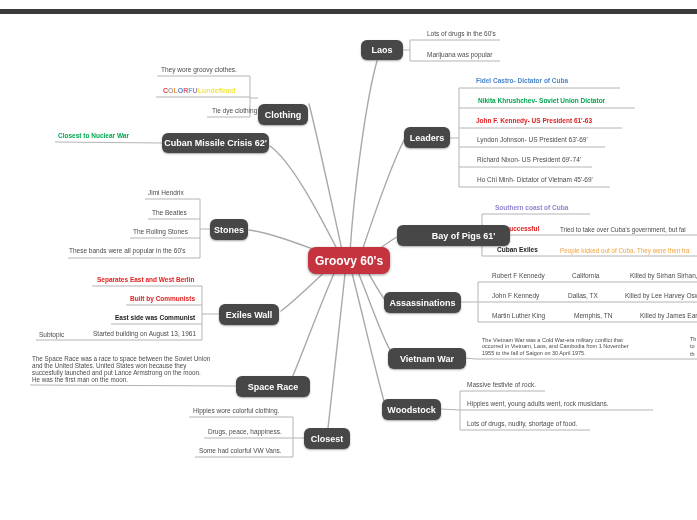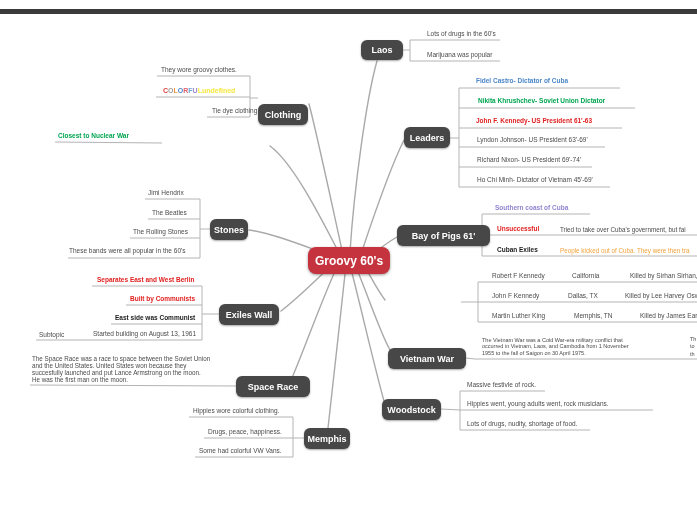--- a/index.html
+++ b/index.html
@@ -57,27 +57,29 @@
          M461,302 L478,302 M478,282 L478,322 M478,282 L697,282 M478,302 L697,302 M478,322 L697,322
          M466,358 L475,359 L697,359
          M441,409 L460,410 M460,391 L460,430 M460,391 L545,391 M460,410 L653,410 M460,430 L590,430"></path>
   </svg>
 
   <div class="central" style="left:308px;top:247px;width:82px;height:27px;">Groovy 60's</div>
 
   <div class="topic" style="left:361px;top:40px;width:42px;height:20px;">Laos</div>
   <div class="topic" style="left:258px;top:88px;width:50px;height:21px;margin-top:16px;">Clothing</div>
   <div class="topic" style="left:404px;top:127px;width:46px;height:21px;">Leaders</div>
+  <div class="topic" style="left:162px;top:133px;width:107px;height:20px;">Cuban Missile Crisis 62'</div>
   <div class="topic" style="left:210px;top:219px;width:38px;height:21px;">Stones</div>
-  <div class="topic" style="left:397px;top:225px;width:93px;height:21px;">Bay of Pigs 61'</div>
+  <div class="topic" style="left:397px;top:225px;width:93px;height:21px;padding-left:20px;">Bay of Pigs 61'</div>
+  <div class="topic" style="left:384px;top:292px;width:77px;height:21px;">Assassinations</div>
   <div class="topic" style="left:219px;top:304px;width:60px;height:21px;">Exiles Wall</div>
   <div class="topic" style="left:388px;top:348px;width:78px;height:21px;">Vietnam War</div>
   <div class="topic" style="left:236px;top:376px;width:74px;height:21px;">Space Race</div>
   <div class="topic" style="left:382px;top:399px;width:59px;height:21px;">Woodstock</div>
-  <div class="topic" style="left:304px;top:428px;width:46px;height:21px;">Memphis</div>
+  <div class="topic" style="left:304px;top:428px;width:46px;height:21px;">Closest</div>
 
   <span class="child" style="left:427px;top:30px;">Lots of drugs in the 60's</span>
   <span class="child" style="left:427px;top:51px;">Marijuana was popular</span>
 
   <span class="child" style="left:161px;top:66px;">They wore groovy clothes.</span>
   <span class="colorful" style="left:163px;top:87px;"><span style="color: rgb(224, 64, 64);">C</span><span style="color: rgb(158, 158, 158);">O</span><span style="color: rgb(242, 146, 58);">L</span><span style="color: rgb(79, 134, 198);">O</span><span style="color: rgb(224, 96, 112);">R</span><span style="color: rgb(111, 168, 220);">F</span><span style="color: rgb(155, 133, 201);">U</span><span style="color: rgb(245, 231, 62);">Lundefined</span></span>
   <span class="child" style="left:212px;top:107px;">Tie dye clothing</span>
 
   <span class="child bold" style="left: 476px; top: 77px; color: rgb(74, 134, 200);">Fidel Castro- Dictator of Cuba</span>
   <span class="child bold" style="left: 478px; top: 97px; color: rgb(0, 165, 80);">Nikita Khrushchev- Soviet Union Dictator</span>

